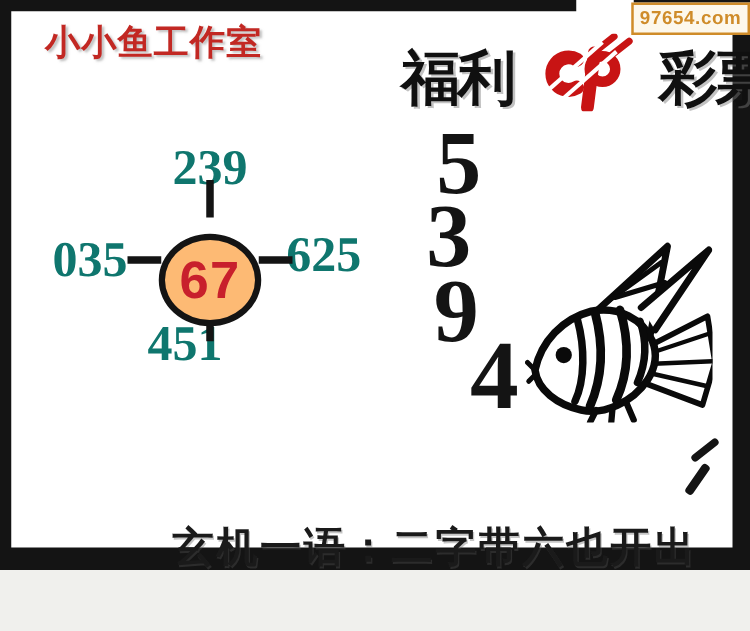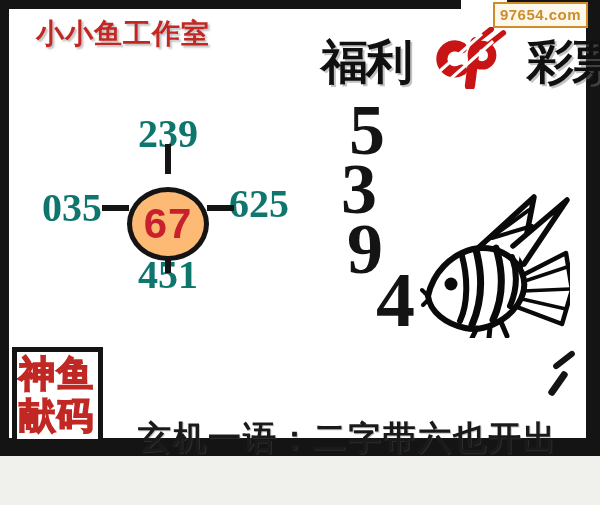--- a/index.html
+++ b/index.html
@@ -6,21 +6,21 @@
   .stage{
     position:relative;width:600px;height:505px;overflow:hidden;
     background:#efefec;font-family:"Liberation Sans",sans-serif;
   }
   .panel{
     position:absolute;left:0;top:0;width:600px;height:456px;box-sizing:border-box;
     background:#ffffff;border:solid #141414;border-width:9px 14px 18px 9px;
   }
   .frame-gap{position:absolute;left:461px;top:0;width:46px;height:22px;background:#fff;z-index:4;}
   .badge{
-    position:absolute;right:12px;top:2px;width:95px;height:26px;box-sizing:border-box;z-index:5;
+    position:absolute;right:0;top:2px;width:95px;height:26px;box-sizing:border-box;z-index:5;
     background:#fdf8ec;border:2px solid #cf8c2a;color:#cf8c2a;
     font-size:15px;font-weight:600;line-height:21px;text-align:center;letter-spacing:.5px;cursor:pointer;
   }
   .studio-title{
     position:absolute;left:36px;top:20px;font-size:28px;font-weight:bold;line-height:1;
     color:#c22823;letter-spacing:1px;white-space:nowrap;
     text-shadow:2px 2px 2px rgba(140,140,140,.55);
   }
   .issue{
     position:absolute;left:152px;top:56px;font-size:46px;font-weight:bold;line-height:1;
@@ -33,21 +33,21 @@
     text-shadow:2px 2px 0 rgba(120,120,120,.45);white-space:nowrap;
   }
   .brand-logo{width:78px;height:62px;margin-top:-6px;flex:none;}
   .wnum{
     position:absolute;font-family:"Liberation Serif",serif;font-weight:bold;
     font-size:40px;line-height:1;color:#0f766e;white-space:nowrap;
   }
   .wnum-top{left:118px;top:114px;width:100px;text-align:center;}
   .wnum-left{left:42px;top:188px;}
   .wnum-right{left:229px;top:184px;}
-  .wnum-bottom{left:118px;top:255px;width:100px;text-align:center;}
+  .wnum-bottom{left:118px;top:255px;width:100px;}
   .wheel-circle{
     position:absolute;left:127px;top:187px;width:82px;height:74px;box-sizing:border-box;
     border:5px solid #141414;border-radius:50%;background:#fdba74;z-index:2;
     display:flex;align-items:center;justify-content:center;
   }
   .wheel-center{font-size:42px;font-weight:bold;color:#c8202c;line-height:1;letter-spacing:1px;}
   .conn{position:absolute;background:#141414;z-index:1;}
   .conn-top{left:165px;top:144px;width:6px;height:30px;}
   .conn-bottom{left:165px;top:243px;width:6px;height:30px;}
   .conn-left{left:102px;top:205px;width:27px;height:6px;}
@@ -146,26 +146,20 @@
       <path d="M57,138 L52,148" stroke-width="5"></path>
       <path d="M70,137 L69,148" stroke-width="5"></path>
       <path d="M81,132 L87,146" stroke-width="5"></path>
     </g>
     <circle cx="31" cy="94" r="6.5" fill="#0a0a0a"></circle>
   </svg>
 
   <div class="tick tick-1"></div>
   <div class="tick tick-2"></div>
 
-  <div class="stamp">
-    <svg viewBox="0 0 81 87">
-      <text x="40" y="34" text-anchor="middle" font-size="36" font-weight="bold" letter-spacing="2" fill="#ffffff" stroke="#c22823" stroke-width="1.8">神鱼</text>
-      <text x="40" y="76" text-anchor="middle" font-size="36" font-weight="bold" letter-spacing="2" fill="#ffffff" stroke="#c22823" stroke-width="1.8">献码</text>
-    </svg>
-  </div>
 
   <div class="hint">
     <span>玄机一语：</span><span>二字带六也开出</span>
   </div>
 
   <div class="bottom-strip"></div>
 
 </div>
 
 </body></html>

